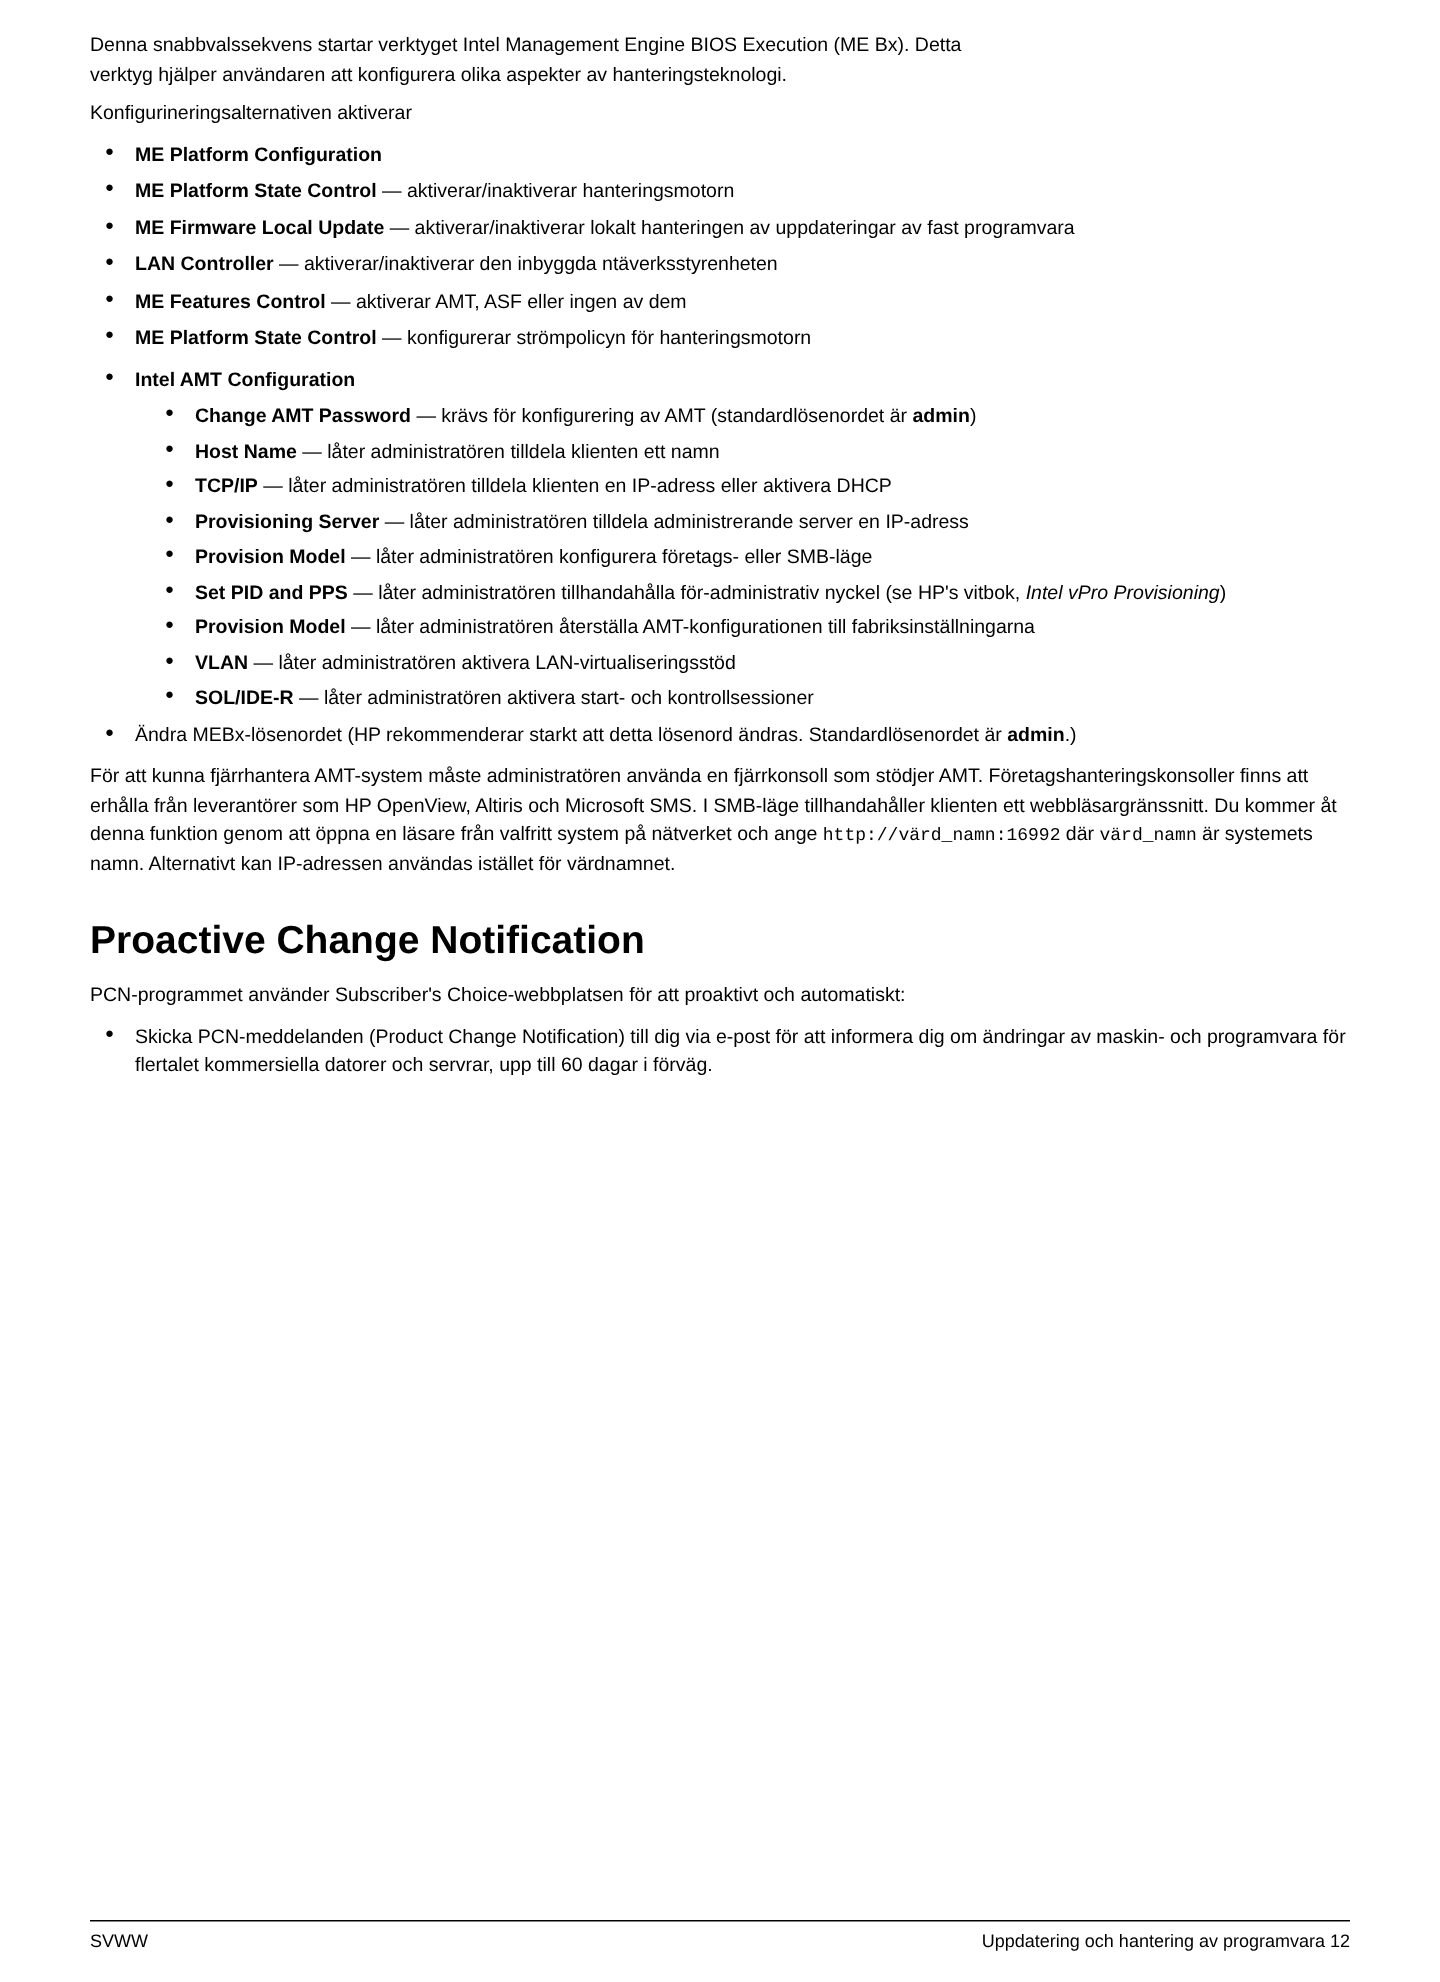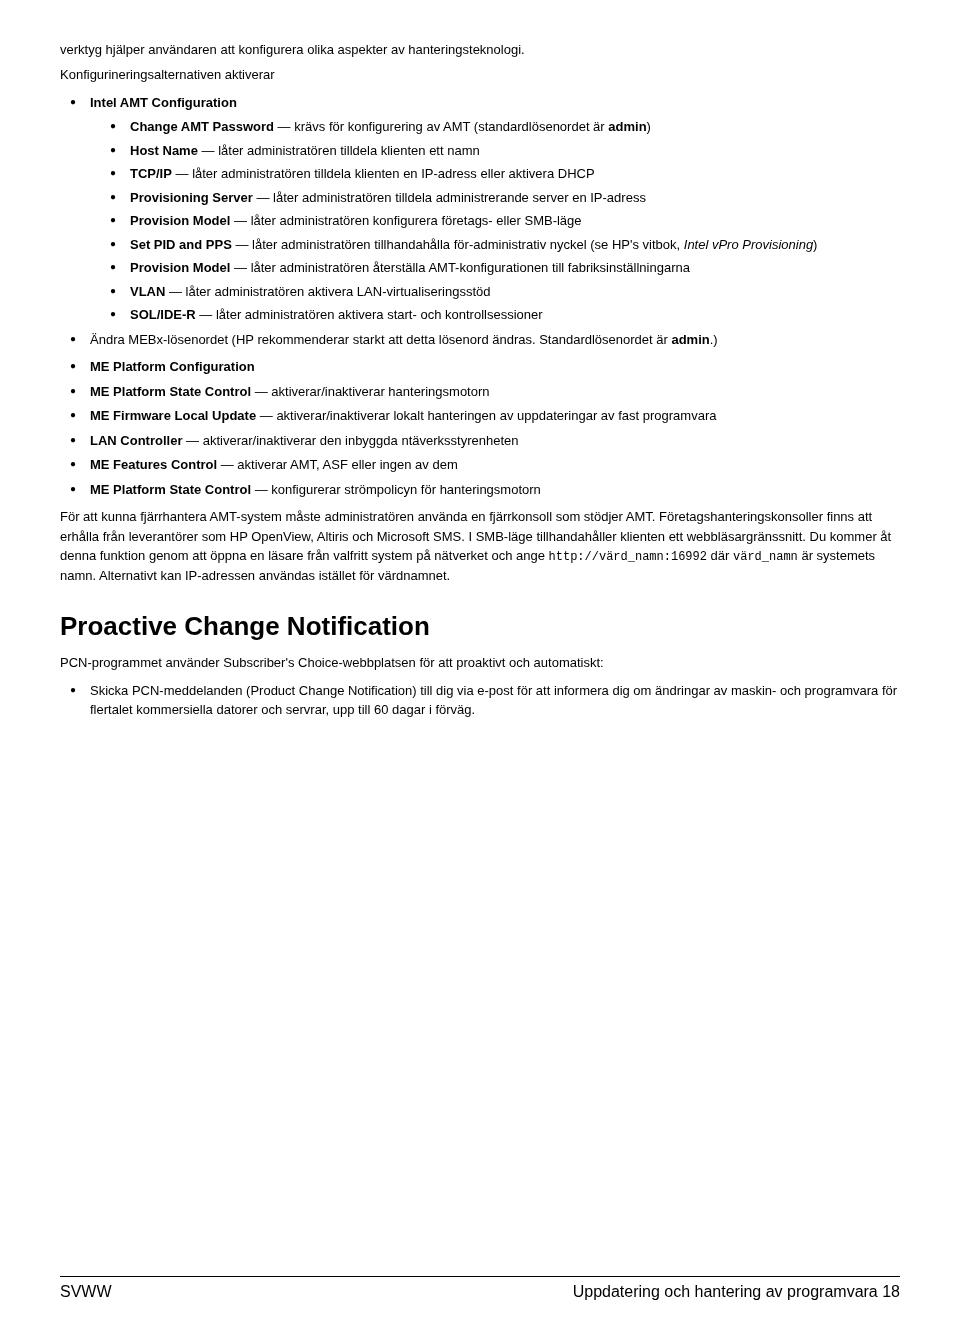--- a/index.html
+++ b/index.html
@@ -88,36 +88,63 @@
     .footer {
       position: absolute;
       bottom: 20px;
       left: 60px;
       right: 60px;
       display: flex;
       justify-content: space-between;
       align-items: center;
       border-top: 1px solid #000;
       padding-top: 6px;
-      font-size: 16px;
+      font-size: 12px;
     }
   </style>
 </head>
 <body>
 
 <div class="page-content">
 
   <p class="intro-paragraph">
-    <br>
+    <span>Denna snabbvalssekvens startar verktyget Intel Management Engine BIOS Execution (ME Bx). Detta</span><br>
     <span>verktyg hjälper användaren att konfigurera olika aspekter av hanteringsteknologi.</span>
   </p>
 
   <p>Konfigurineringsalternativen aktiverar</p>
 
   <ul class="config-list">
+
+    <li>
+      <span class="bold">ME Platform Configuration</span>
+    </li>
+
+    <li>
+      <span class="bold">ME Platform State Control</span><span> — aktiverar/inaktiverar hanteringsmotorn</span>
+    </li>
+
+    <li>
+      <span class="bold">ME Firmware Local Update</span><span> — aktiverar/inaktiverar lokalt hanteringen av uppdateringar av fast programvara</span>
+    </li>
+
+    <li>
+      <span class="bold">LAN Controller</span><span> — aktiverar/inaktiverar den inbyggda ntäverksstyrenheten</span>
+    </li>
+
+    <li>
+      <span class="bold">ME Features Control</span><span> — aktiverar AMT, ASF eller ingen av dem</span>
+    </li>
+
+    <li>
+      <span class="bold">ME Platform State Control</span><span> — konfigurerar strömpolicyn för hanteringsmotorn</span>
+    </li>
+  </ul>
+
+  <ul class="config-list">
     <li>
       <span class="bold">Intel AMT Configuration</span>
       <ul class="sub-list">
 
         <li>
           <span class="bold">Change AMT Password</span><span> — krävs för konfigurering av AMT (standardlösenordet är </span><span class="bold">admin</span><span>)</span>
         </li>
 
         <li>
           <span class="bold">Host Name</span><span> — låter administratören tilldela klienten ett namn</span>
@@ -148,47 +175,20 @@
         </li>
 
         <li>
           <span class="bold">SOL/IDE-R</span><span> — låter administratören aktivera start- och kontrollsessioner</span>
         </li>
       </ul>
     </li>
 
     <li>
       <span>Ändra MEBx-lösenordet (HP rekommenderar starkt att detta lösenord ändras. Standardlösenordet är </span><span class="bold">admin</span><span>.)</span>
-    </li>
-  </ul>
-
-  <ul class="config-list">
-
-    <li>
-      <span class="bold">ME Platform Configuration</span>
-    </li>
-
-    <li>
-      <span class="bold">ME Platform State Control</span><span> — aktiverar/inaktiverar hanteringsmotorn</span>
-    </li>
-
-    <li>
-      <span class="bold">ME Firmware Local Update</span><span> — aktiverar/inaktiverar lokalt hanteringen av uppdateringar av fast programvara</span>
-    </li>
-
-    <li>
-      <span class="bold">LAN Controller</span><span> — aktiverar/inaktiverar den inbyggda ntäverksstyrenheten</span>
-    </li>
-
-    <li>
-      <span class="bold">ME Features Control</span><span> — aktiverar AMT, ASF eller ingen av dem</span>
-    </li>
-
-    <li>
-      <span class="bold">ME Platform State Control</span><span> — konfigurerar strömpolicyn för hanteringsmotorn</span>
     </li>
   </ul>
 
   <p>
     För att kunna fjärrhantera AMT-system måste administratören använda en fjärrkonsoll som stödjer AMT. Företagshanteringskonsoller finns att erhålla från leverantörer som HP OpenView, Altiris och Microsoft SMS. I SMB-läge tillhandahåller klienten ett webbläsargränssnitt. Du kommer åt denna funktion genom att öppna en läsare från valfritt system på nätverket och ange <span class="code-inline">http://värd_namn:16992</span> där <span class="code-inline">värd_namn</span> är systemets namn. Alternativt kan IP-adressen användas istället för värdnamnet.
   </p>
 
   <h2 class="section-heading">Proactive Change Notification</h2>
 
   <p>PCN-programmet använder Subscriber's Choice-webbplatsen för att proaktivt och automatiskt:</p>
@@ -196,14 +196,14 @@
   <ul class="config-list">
     <li>
       <span>Skicka PCN-meddelanden (Product Change Notification) till dig via e-post för att informera dig om ändringar av maskin- och programvara för flertalet kommersiella datorer och servrar, upp till 60 dagar i förväg.</span>
     </li>
   </ul>
 
 </div>
 
 <div class="footer">
   <span>SVWW</span>
-  <span>Uppdatering och hantering av programvara    18</span>
+  <span>Uppdatering och hantering av programvara    12</span>
 </div>
 
 </body></html>

